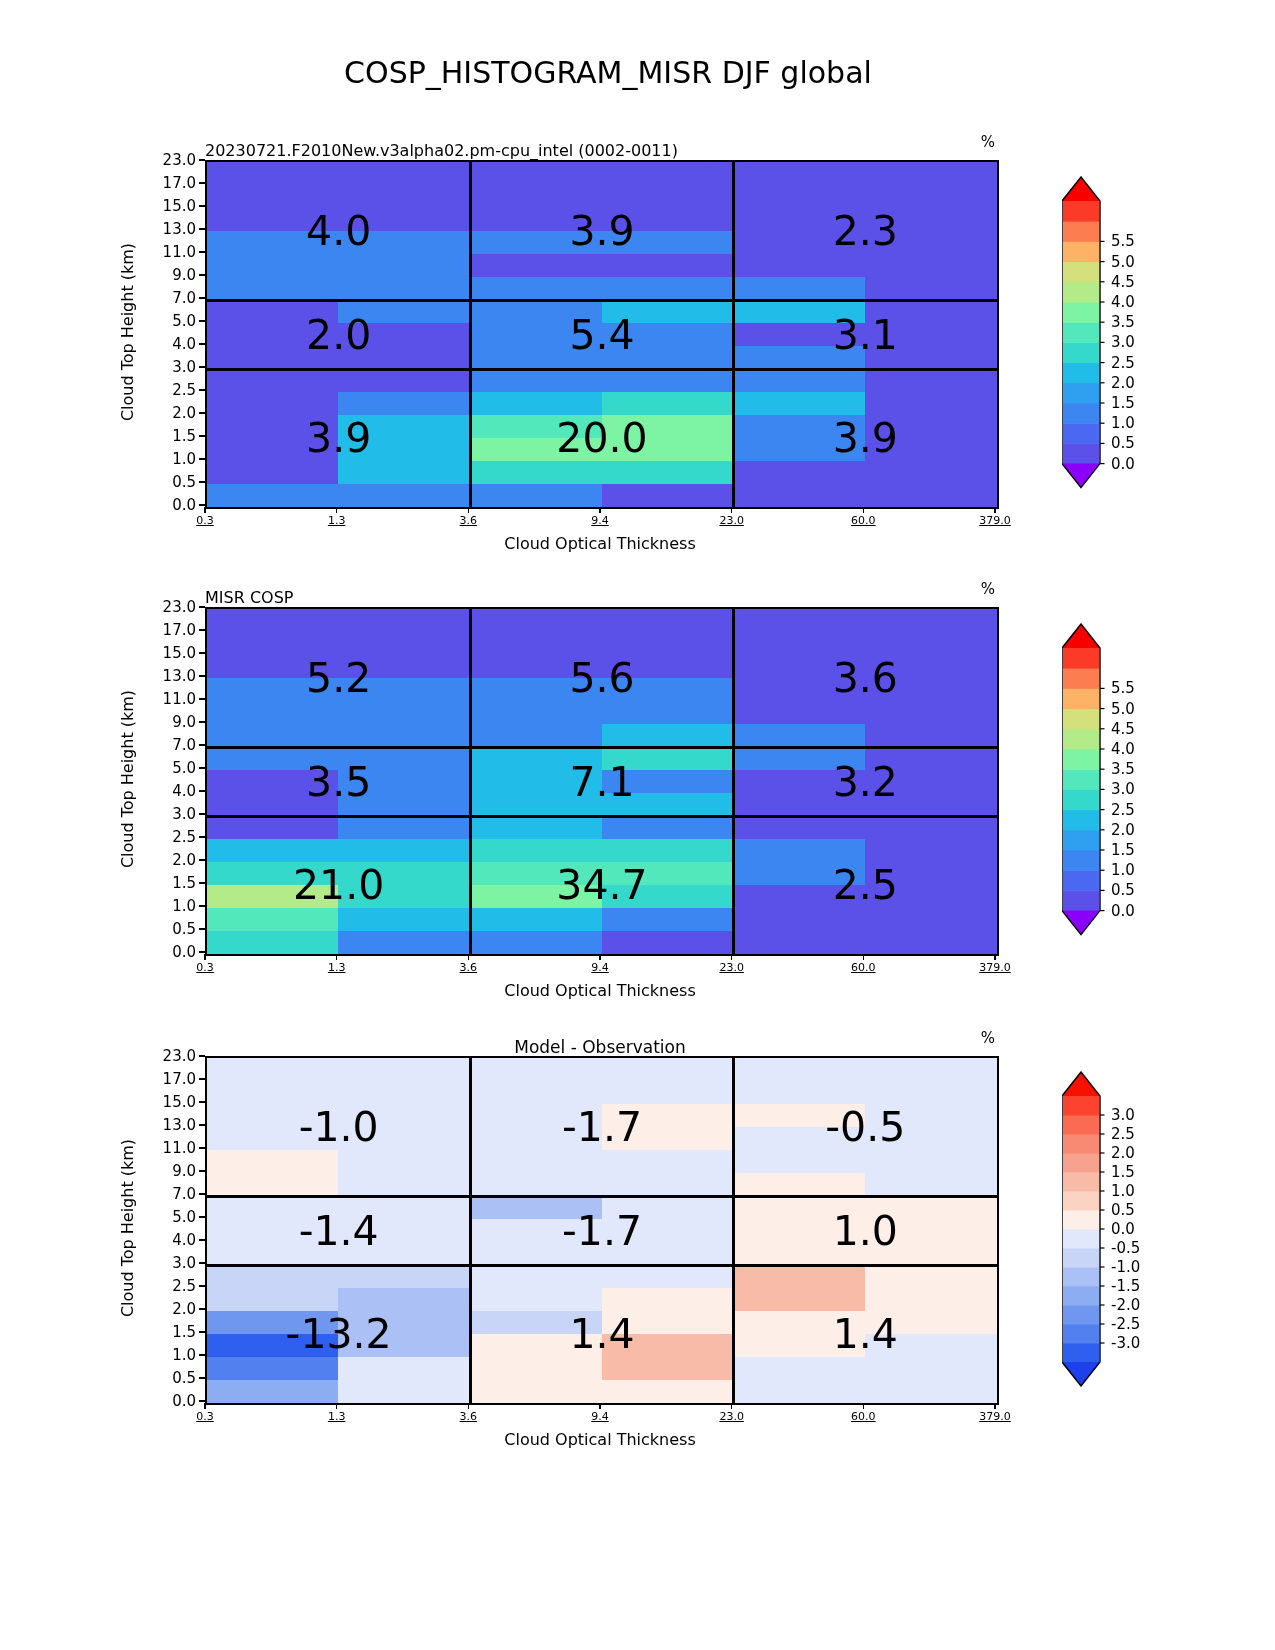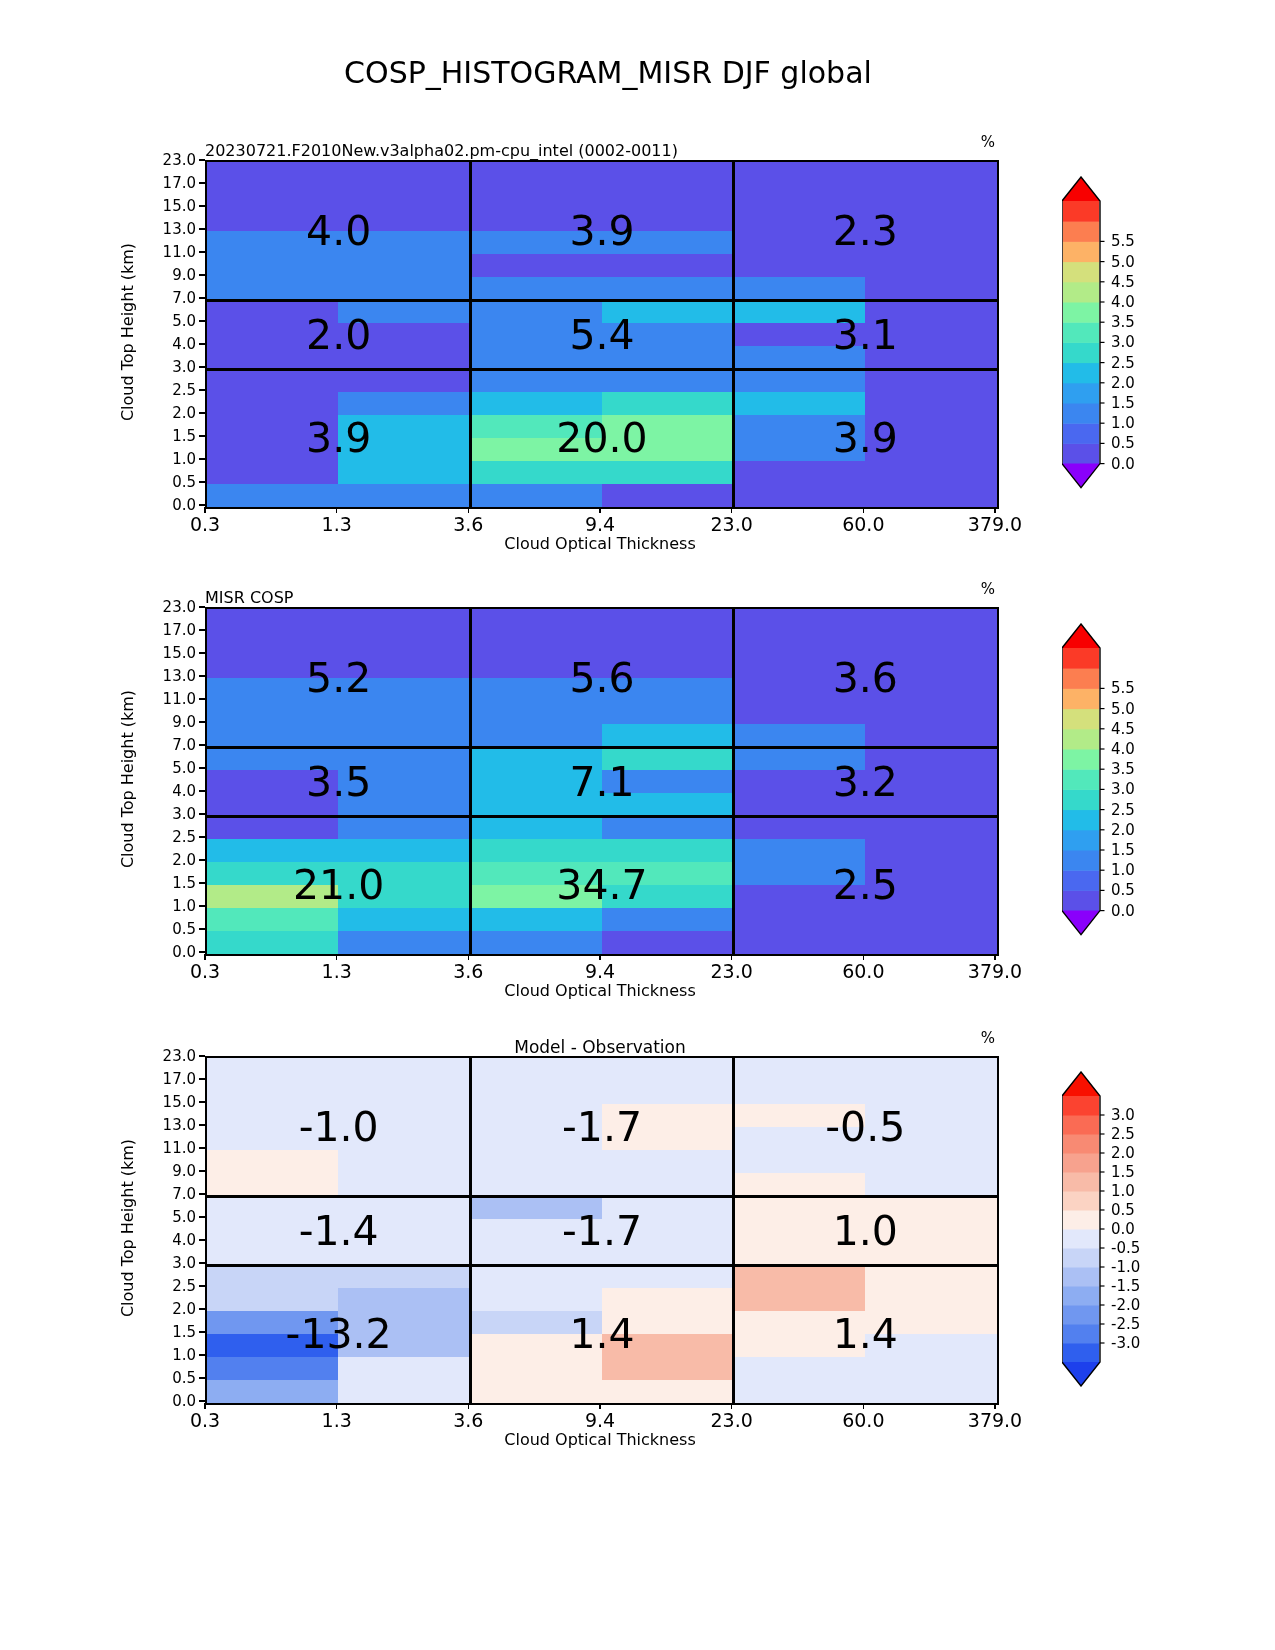--- a/index.html
+++ b/index.html
@@ -23,21 +23,21 @@
   .cell{position:absolute;}
   .scell-line{position:absolute;background:#000;}
   .region-label{
     position:absolute;transform:translate(-50%,-50%);font-size:41px;color:#000;
     white-space:nowrap;line-height:1;
   }
   .y-tick-label{
     position:absolute;width:70px;text-align:right;font-size:15px;line-height:1;white-space:nowrap;
   }
   .x-tick-label{
-    position:absolute;transform:translateX(-50%);font-size:19px;line-height:1;white-space:nowrap;
+    position:absolute;transform:translateX(-50%);font-size:11px;line-height:1;white-space:nowrap;text-decoration:underline;
   }
   .tick-mark{position:absolute;background:#000;}
   .xlabel{position:absolute;left:205px;width:790px;top:374px;text-align:center;font-size:16px;}
   .ylabel{
     position:absolute;left:127px;top:172px;transform:translate(-50%,-50%) rotate(-90deg);
     font-size:16px;white-space:nowrap;transform-origin:center;
   }
   .colorbar-svg{position:absolute;left:1062px;}
 </style>
 </head>

